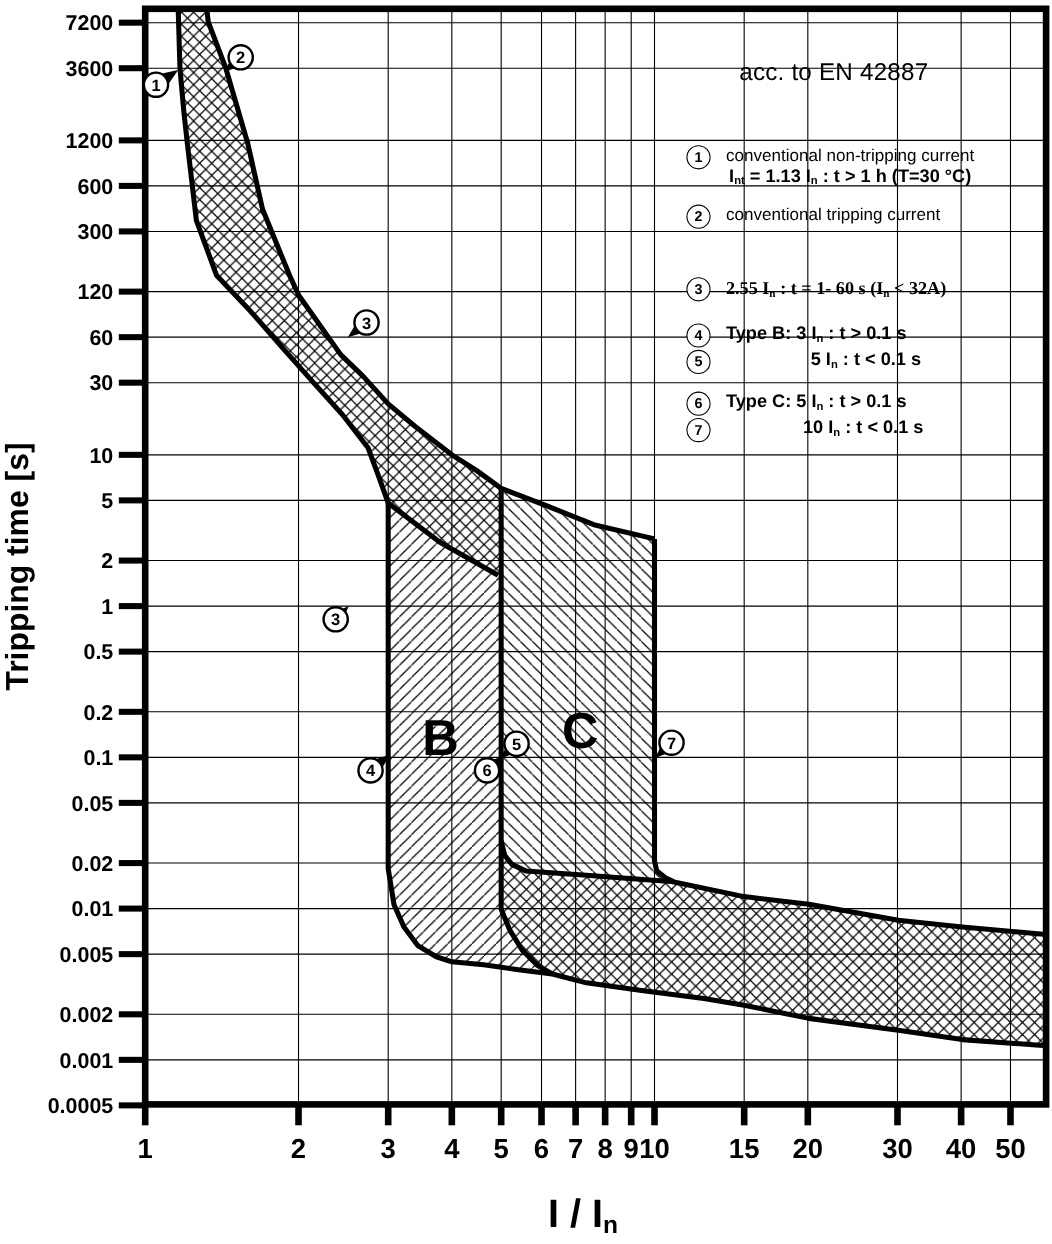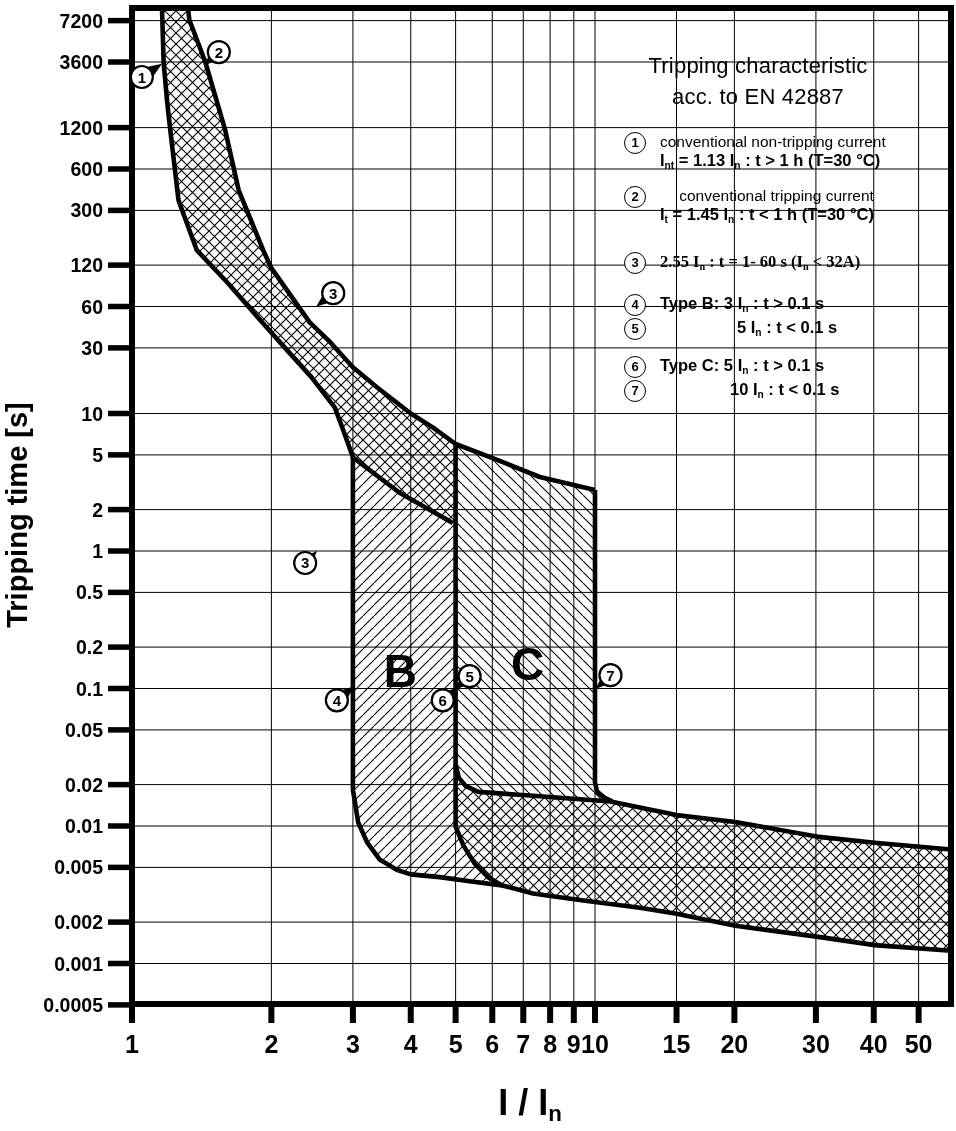--- a/index.html
+++ b/index.html
@@ -205,40 +205,38 @@
         <text x="442.75302617708354" y="705.8505952972389" text-anchor="middle" font-size="15" font-weight="bold" fill="#000">6</text>
       </g>
       <g>
         <polygon points="595.6023319884537,689.1001607428369 604.3458971167105,670.6393896633848 614.5979490776809,681.589066854497" fill="#000"></polygon>
         <circle cx="610.4751987904576" cy="675.1748732113922" r="11" fill="#fff" stroke="#000" stroke-width="2.2"></circle>
         <text x="610.4751987904576" y="680.6748732113922" text-anchor="middle" font-size="15" font-weight="bold" fill="#000">7</text>
       </g>
     </svg>
 
   <div class="chart-title">
-    <div>Tripping characteristic</div>
     <div>acc. to EN 42887</div>
   </div>
 
   <div class="y-title">Tripping time [s]</div>
   <div class="x-title">I / I<sub>n</sub></div>
 
   <div class="legend" id="legend">
       <div class="lrow" style="top: 132px;">
         <span class="lnum">1</span>
-        <div class="ltext" style="padding-left: 0px;">
+        <div class="ltext" style="padding-left: 0px; text-align: center;">
           <div class="ldesc">conventional non-tripping current</div>
           <div class="lformula">I<sub>nt</sub> = 1.13 I<sub>n</sub> :  t &gt; 1 h   (T=30 °C)</div>
         </div>
       </div>
       <div class="lrow" style="top: 186px;">
         <span class="lnum">2</span>
         <div class="ltext" style="padding-left: 0px; text-align: right;">
           <div class="ldesc">conventional tripping current</div>
-          <div class="lformula">I<sub>t</sub> = 1.45 I<sub>n</sub> :  t &lt; 1 h   (T=30 °C)</div>
         </div>
       </div>
       <div class="lrow" style="top: 252px;">
         <span class="lnum">3</span>
         <div class="ltext" style="padding-left: 0px; font-family: Liberation Serif, serif;">
           <div class="lformula">2.55 I<sub>n</sub> : t = 1- 60 s (I<sub>n</sub> &lt; 32A)</div>
         </div>
       </div>
       <div class="lrow" style="top: 294px;">
         <span class="lnum">4</span>

